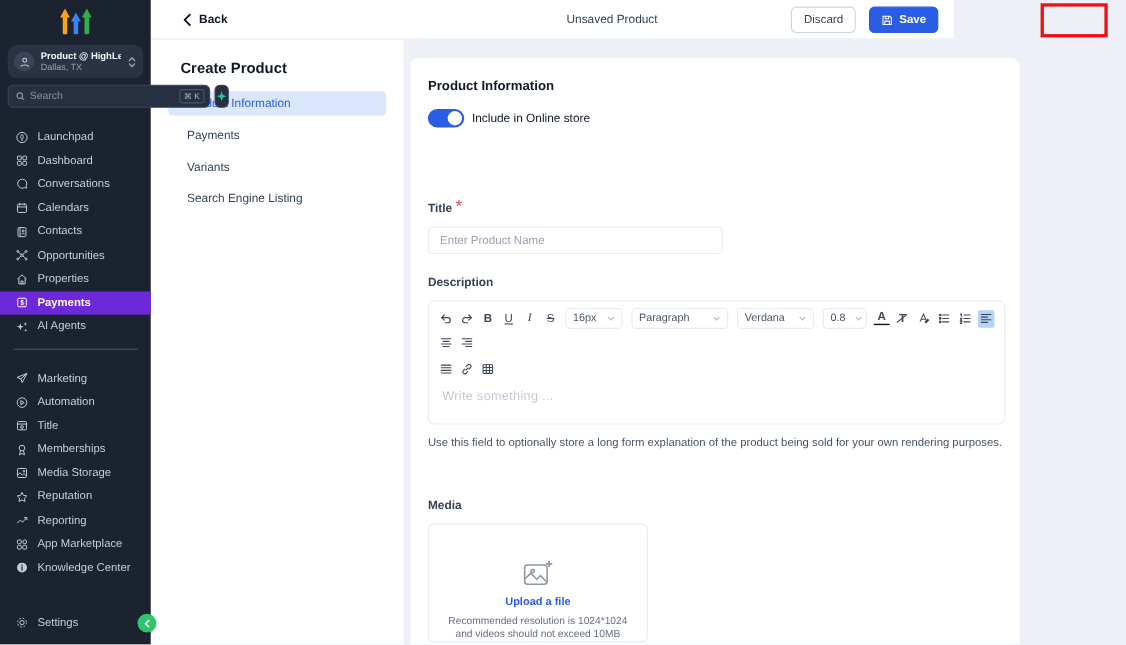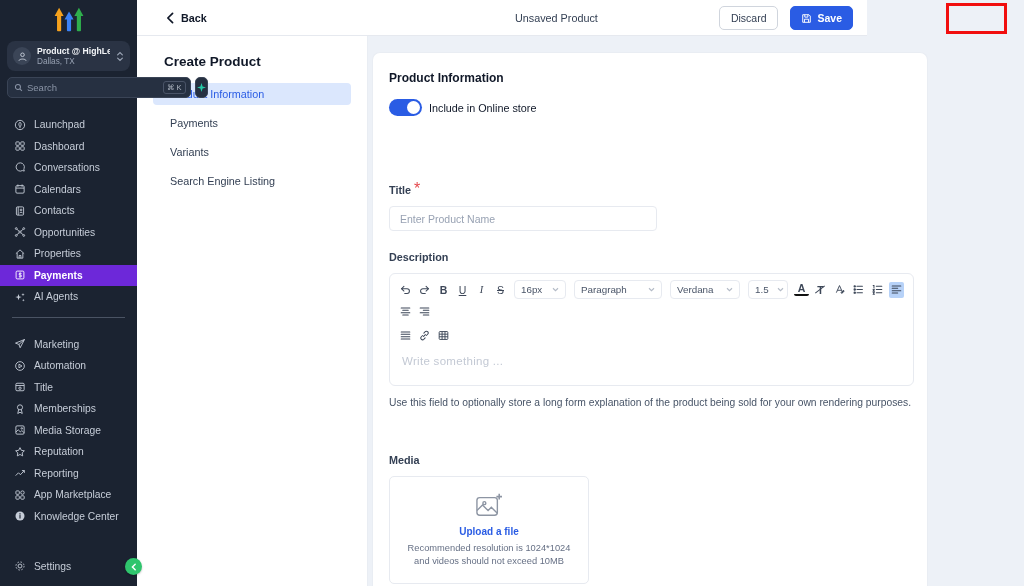--- a/index.html
+++ b/index.html
@@ -69,21 +69,21 @@
   .tb-s { text-decoration:line-through; }
   .tb-a { font-weight:700; border-bottom:2px solid #111; line-height:1; height:12px; }
   .tb-clear { position:relative; font-weight:700; }
   .tb-clear::after { content:""; position:absolute; left:1px; top:7px; width:12px; border-top:1.3px solid #3d4758; transform:rotate(-38deg); }
   .tb-select { height:19px; border:1px solid #e7eaf0; border-radius:4px; display:flex; align-items:center; justify-content:space-between; padding:0 6px; font-size:9.8px; color:#4a5568; margin:0 4px; cursor:pointer; }
   .tb-select .chev { margin-left:8px; color:#b3bac6; }
   .editor-body { padding:10px 12px 14px 12px; min-height:40px; }
   .editor-placeholder { font-size:11.5px; color:#c3c9d4; letter-spacing:.3px; }
   .helper-text { margin-top:11px; font-size:10.3px; color:#475467; }
   .media-field { margin-top:42px; }
-  .upload-box { margin-top:8px; width:200px; height:108px; border:1px solid #e7eaf0; border-radius:5px; display:flex; flex-direction:column; align-items:center; justify-content:center; text-align:center; padding:0 14px; }
+  .upload-box { margin-top:8px; width:200px; height:108px; border:1px solid #e7eaf0; border-radius:5px; display:flex; flex-direction:column; align-items:center; justify-content:flex-end; text-align:center; padding:0 14px; }
   .upload-link { font-size:10px; font-weight:700; color:#2a5ce4; margin-top:8px; cursor:pointer; }
   .upload-hint { font-size:9.3px; color:#667085; margin-top:5px; line-height:1.35; }
 </style>
 </head>
 <body>
 
 <div class="sidebar">
   <div class="logo-wrap">
     <svg width="32" height="27" viewBox="0 0 34 30">
       <g fill="#f6a21d">
@@ -379,21 +379,21 @@
             </span>
           <span class="tb-select" style="width:70px">
               <span>Verdana</span>
               <span class="chev">
                 <svg width="7" height="5" viewBox="0 0 8 6" fill="none" stroke="currentColor" stroke-width="1.3">
                   <path d="M1 1.5l3 3 3-3"></path>
                 </svg>
               </span>
             </span>
           <span class="tb-select" style="width:40px">
-              <span>1.5</span>
+              <span>0.8</span>
               <span class="chev">
                 <svg width="7" height="5" viewBox="0 0 8 6" fill="none" stroke="currentColor" stroke-width="1.3">
                   <path d="M1 1.5l3 3 3-3"></path>
                 </svg>
               </span>
             </span>
           <span class="tb-btn tb-a">A</span>
           <span class="tb-btn tb-clear">T</span>
           <span class="tb-btn">
               <svg viewBox="0 0 14 14" fill="none" stroke="currentColor" stroke-width="1.2">

